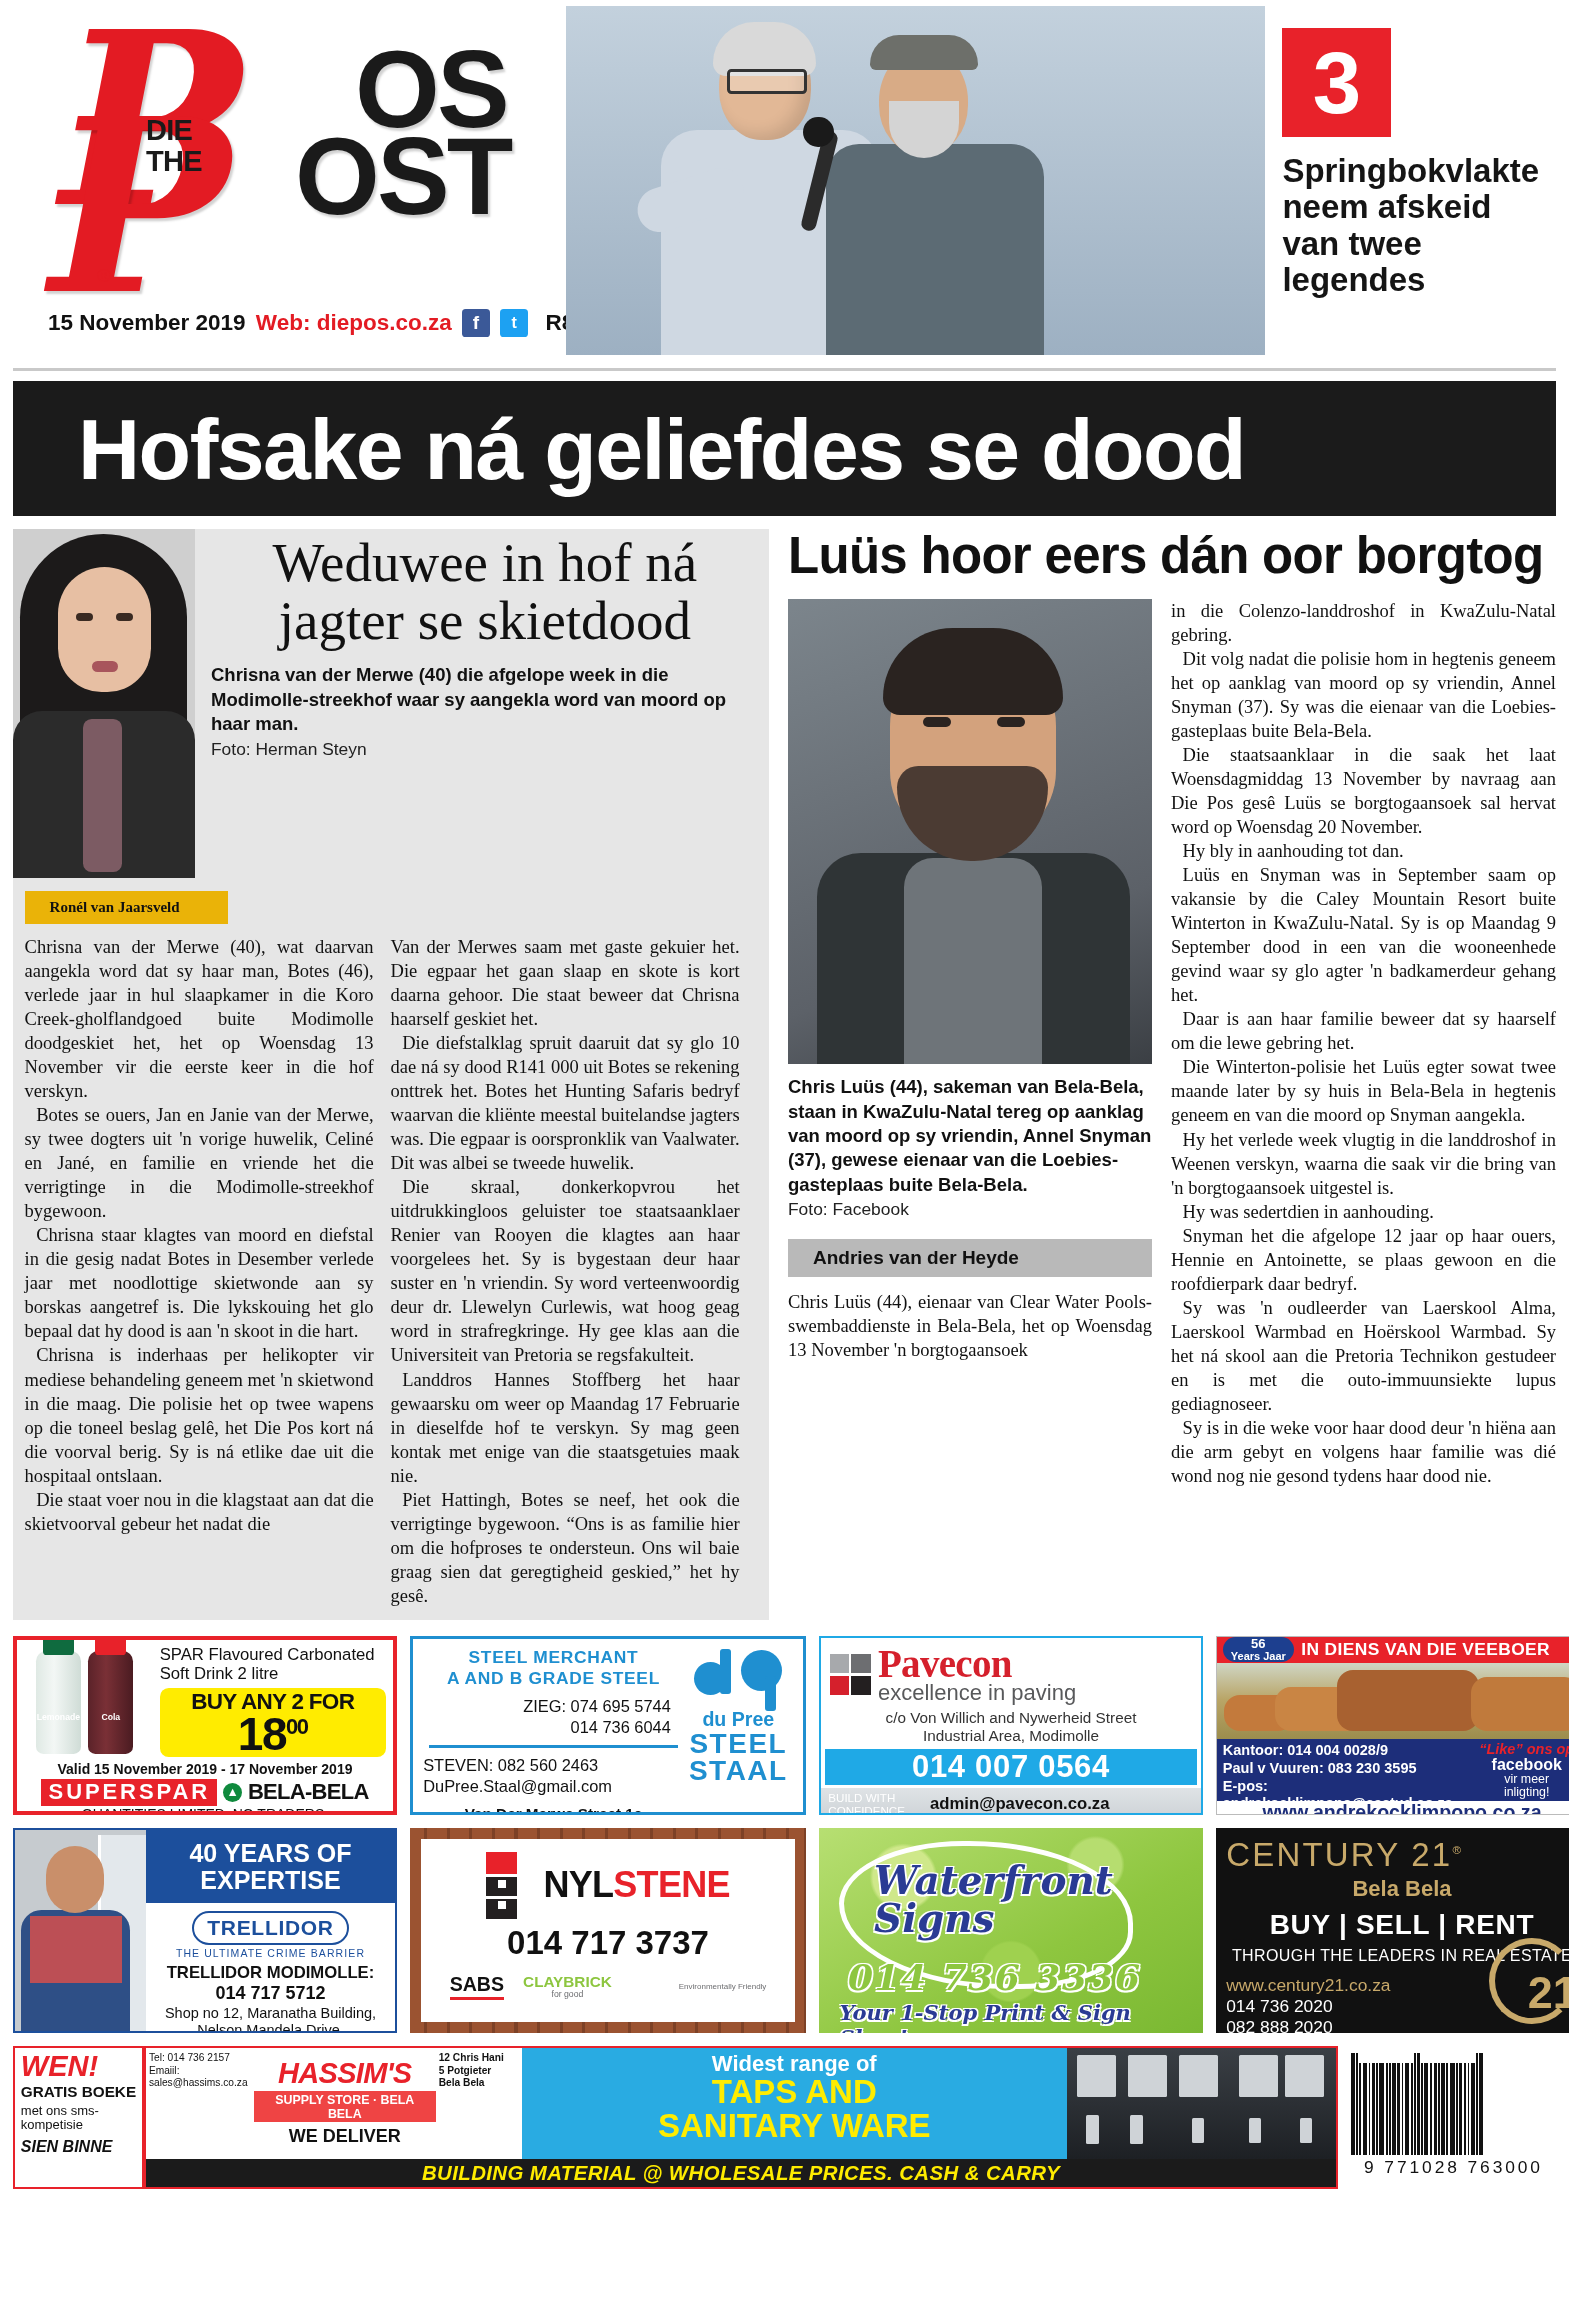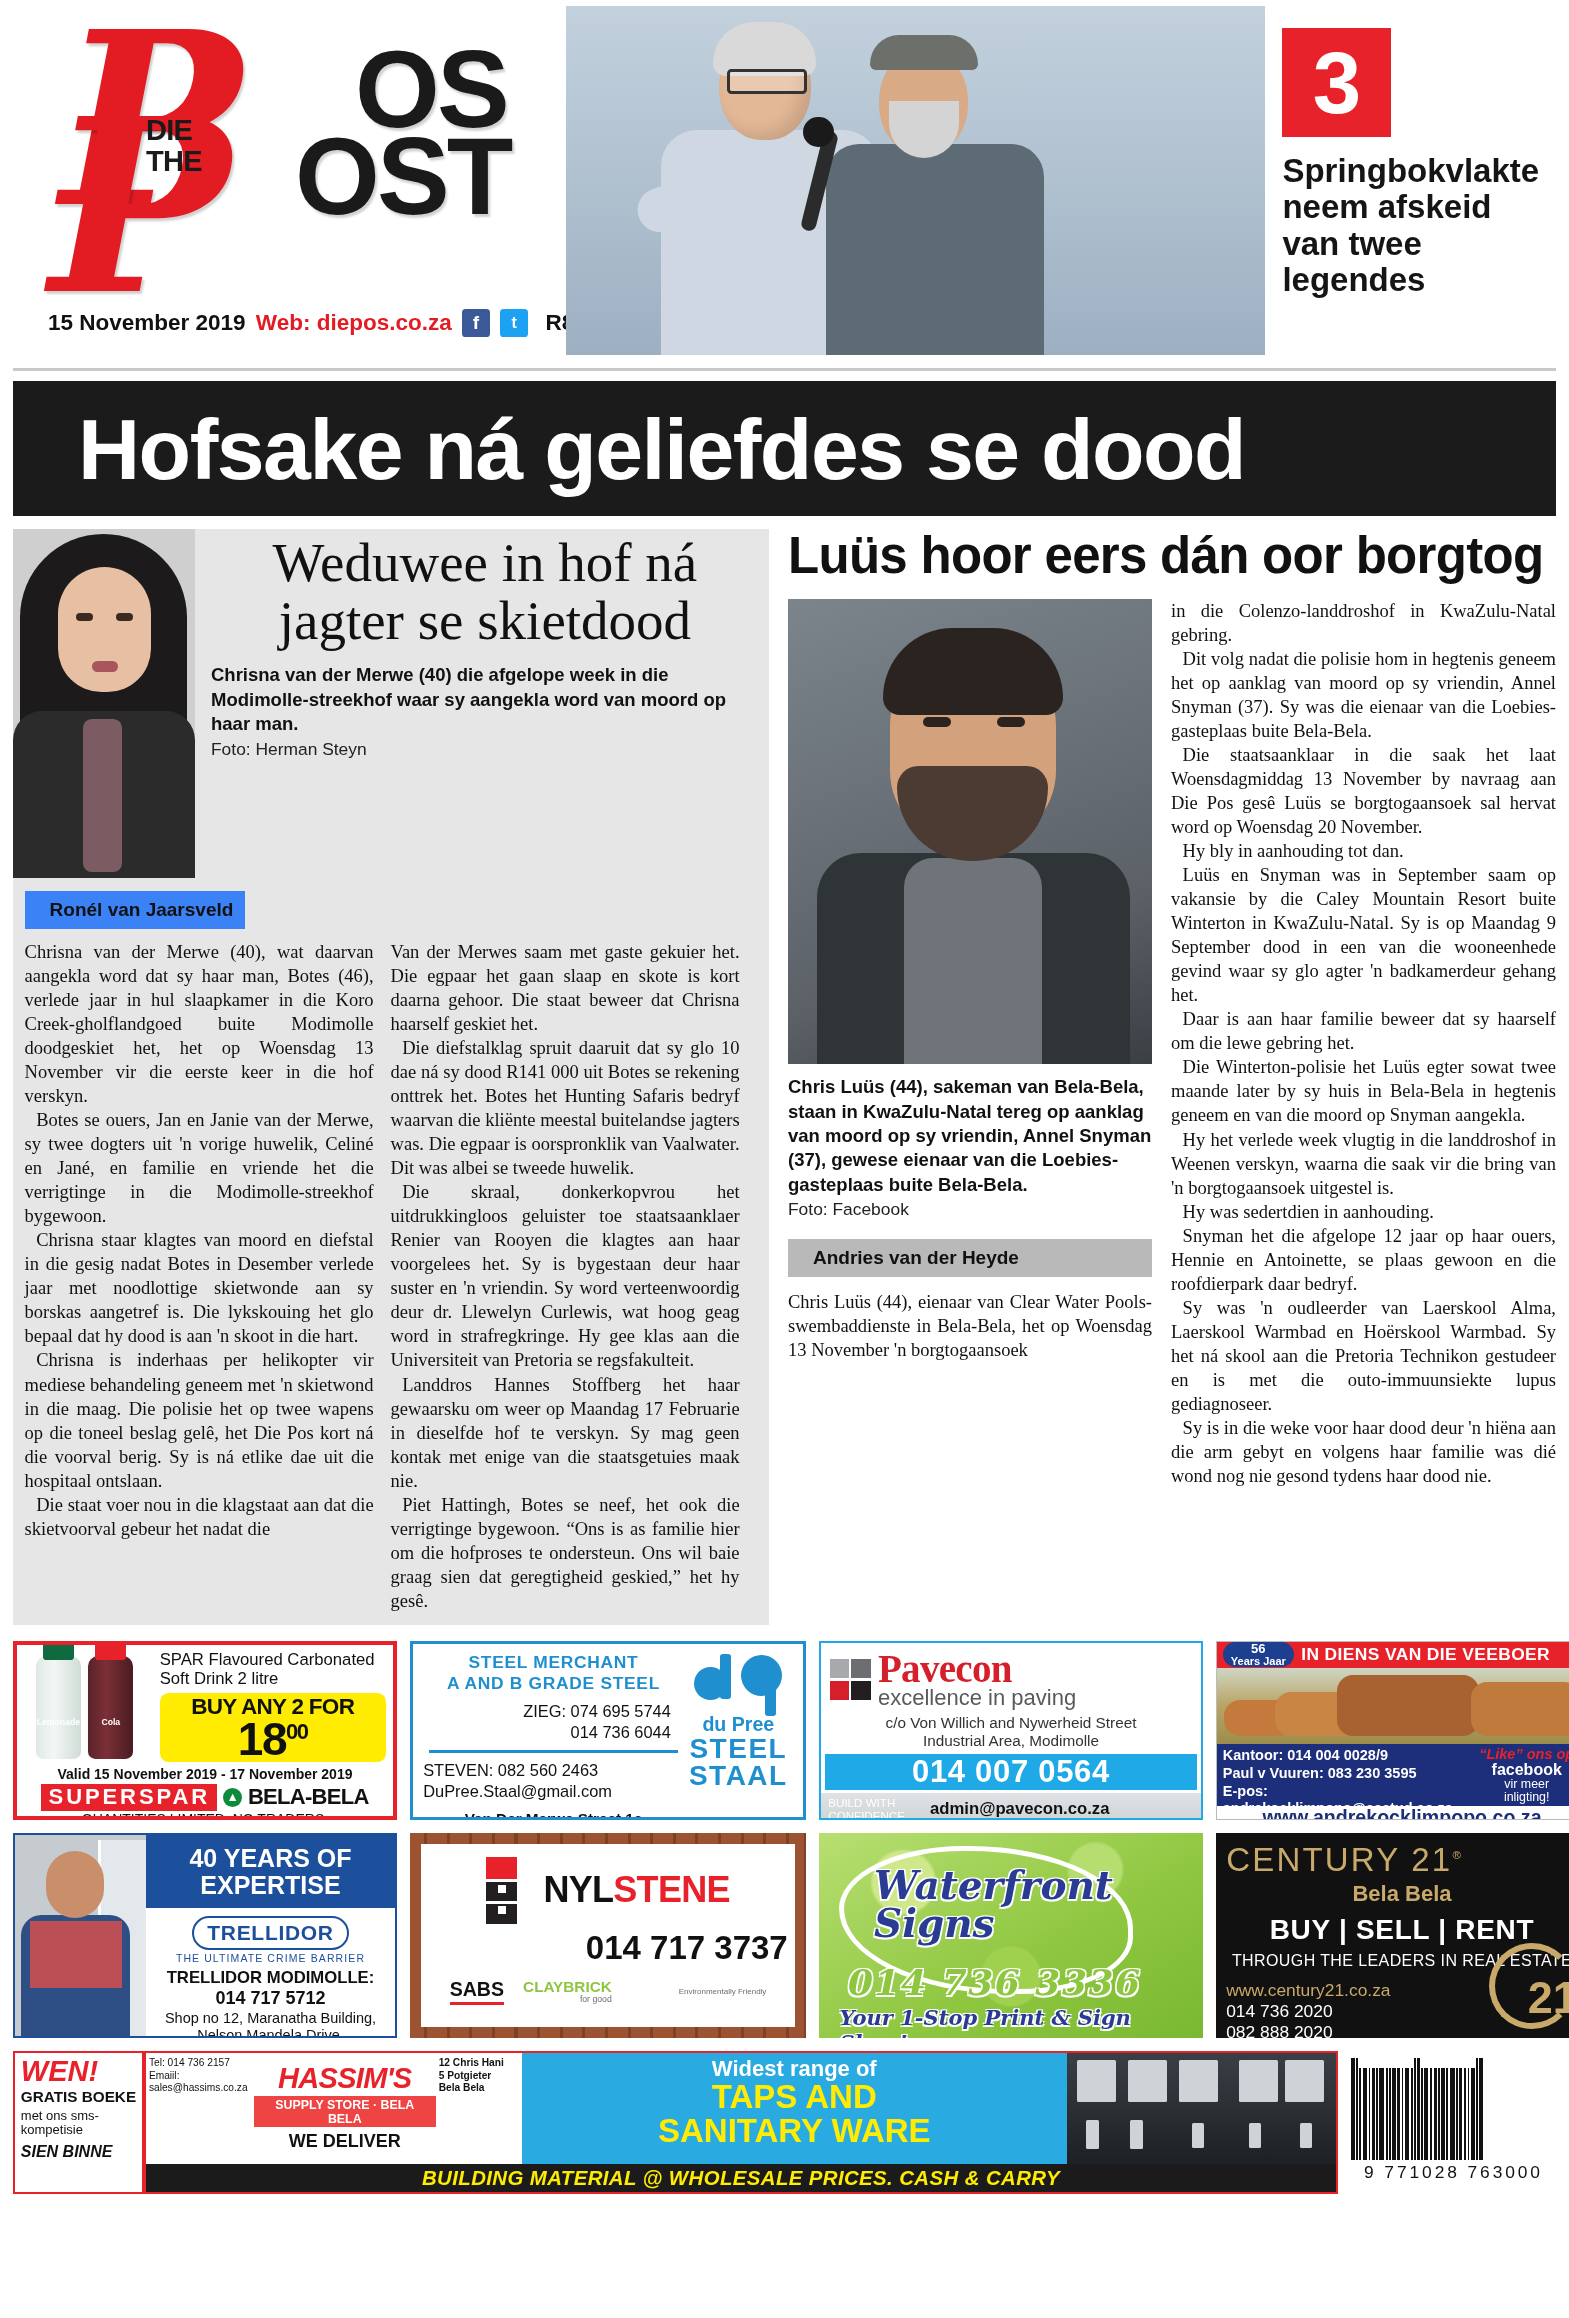--- a/index.html
+++ b/index.html
@@ -106,21 +106,21 @@
   .p-torso{position:absolute;left:0px;top:182px;width:182px;height:167px;background:#2b2b2b;border-radius:29px 29px 0 0;}
   .p-scarf{position:absolute;left:70px;top:190px;width:39px;height:153px;background:#7c5b63;border-radius:8.7px;}
   .la-head{flex:1;padding:4.4px 10.2px 0 16px;}
   .la-title{
     font-family:"Liberation Serif", serif;font-size:55px;line-height:1.06;
     text-align:center;color:#111;margin:0 0 13px 0;font-weight:400;
   }
   .la-cap{font-weight:700;font-size:18.5px;line-height:1.32;color:#111;}
   .la-credit{font-weight:400;font-size:17.4px;color:#222;margin-top:2.2px;}
 
-  .byline{background:#3b82f6;display:inline-block;padding:8px 11.6px 8px 25px;font-weight:700;font-size:19px;color:#111;margin:13px 0 10.2px 11.6px;min-width:167px;}
+  .byline{background:#eab308;display:inline-block;padding:8px 11.6px 8px 25px;font-weight:700;font-size:15px;color:#111;margin:13px 0 10.2px 11.6px;min-width:167px;font-family:Liberation Serif, serif;}
   .la-cols{display:flex;gap:17px;padding:0 11.6px 11.6px 11.6px;}
   .la-cols .col{width:349px;}
   .body-text{font-family:"Liberation Serif", serif;font-size:18.5px;line-height:1.30;color:#111;text-align:justify;}
   .body-text p{margin:0;text-indent:11.6px;}
   .body-text p.first{text-indent:0;}
 
   .right-art{flex:1;padding-left:19px;box-sizing:border-box;}
   .ra-title{
     font-size:51px;font-weight:700;line-height:1.04;letter-spacing:-0.7px;color:#111;margin:0 0 16px 0;
   }
@@ -233,21 +233,21 @@
   .tr-logo{text-align:center;margin-top:7.3px;}
   .tr-pill{display:inline-block;border:2.2px solid #1c4f9c;border-radius:19px;padding:2.9px 13px;color:#1c4f9c;font-weight:700;font-size:21px;letter-spacing:0.7px;}
   .tr-sub{font-size:10.5px;letter-spacing:1.1px;color:#1c4f9c;margin-top:2.2px;}
   .tr-txt{text-align:center;font-weight:700;font-size:16.7px;color:#111;margin-top:4.4px;line-height:1.2;}
   .tr-txt .ph{font-size:18px;}
   .tr-addr{text-align:center;font-size:14.5px;color:#111;line-height:1.2;font-weight:400;}
 
   
   .nyl{height:205px;border:11.6px solid #8c4a2f;position:relative;background:#fff;
        border-image: repeating-linear-gradient(90deg,#9b5331 0 19px,#7d4126 19px 22px) 16;}
-  .ny-inner{padding:13px 7.3px 5.8px 7.3px;text-align:right;}
+  .ny-inner{padding:13px 7.3px 5.8px 7.3px;text-align:center;}
   .ny-head{display:flex;align-items:center;justify-content:center;gap:10.2px;}
   .ny-mark{width:47px;height:67px;position:relative;}
   .ny-mark i{position:absolute;display:block;}
   .ny-word{font-weight:700;font-size:36px;letter-spacing:-0.7px;}
   .ny-word .b{color:#111;} .ny-word .r{color:#e8222a;}
   .ny-phone{font-weight:700;font-size:33px;color:#111;margin-top:5.8px;}
   .ny-logos{display:flex;align-items:center;justify-content:center;gap:19px;margin-top:10.2px;}
   .ny-sabs{font-weight:700;font-size:19.6px;color:#111;border-bottom:3.6px solid #e8222a;padding-bottom:1.5px;}
   .ny-clay{color:#8dc63f;font-weight:700;font-size:15.3px;line-height:1;}
   .ny-clay small{display:block;color:#6d6e71;font-size:8.7px;font-weight:400;}

